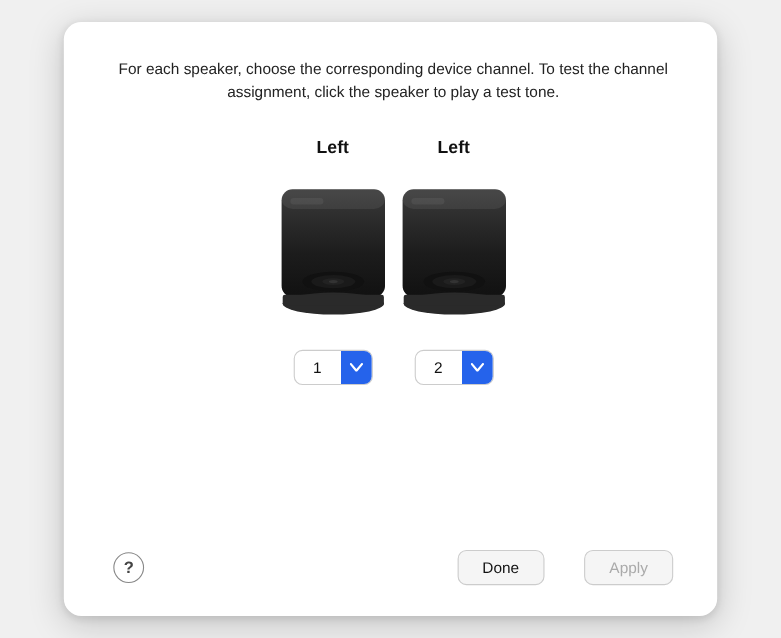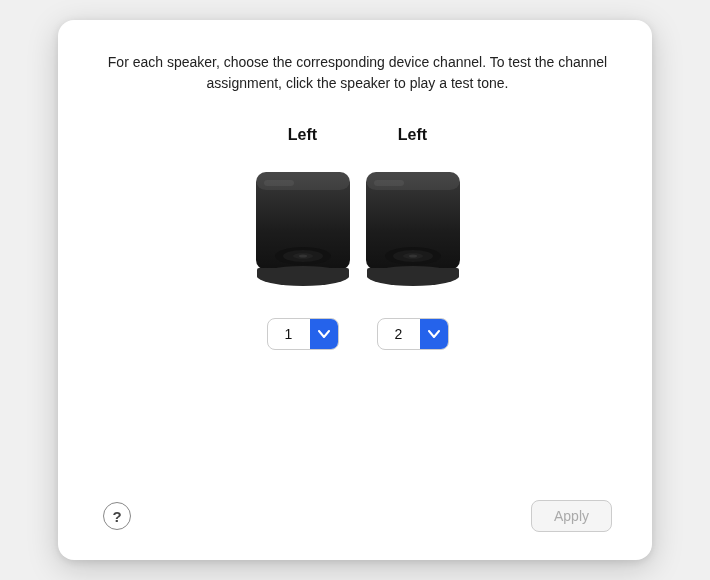--- a/index.html
+++ b/index.html
@@ -234,17 +234,18 @@
         </button>
       </div>
     </div>
 
   </div>
 
   <div class="bottom-bar">
     <button class="help-btn">?</button>
 
     <div class="action-buttons">
+      <button class="btn-done">Done</button>
       <button class="btn-apply" disabled="">Apply</button>
     </div>
   </div>
 
 </div>
 
 </body></html>

